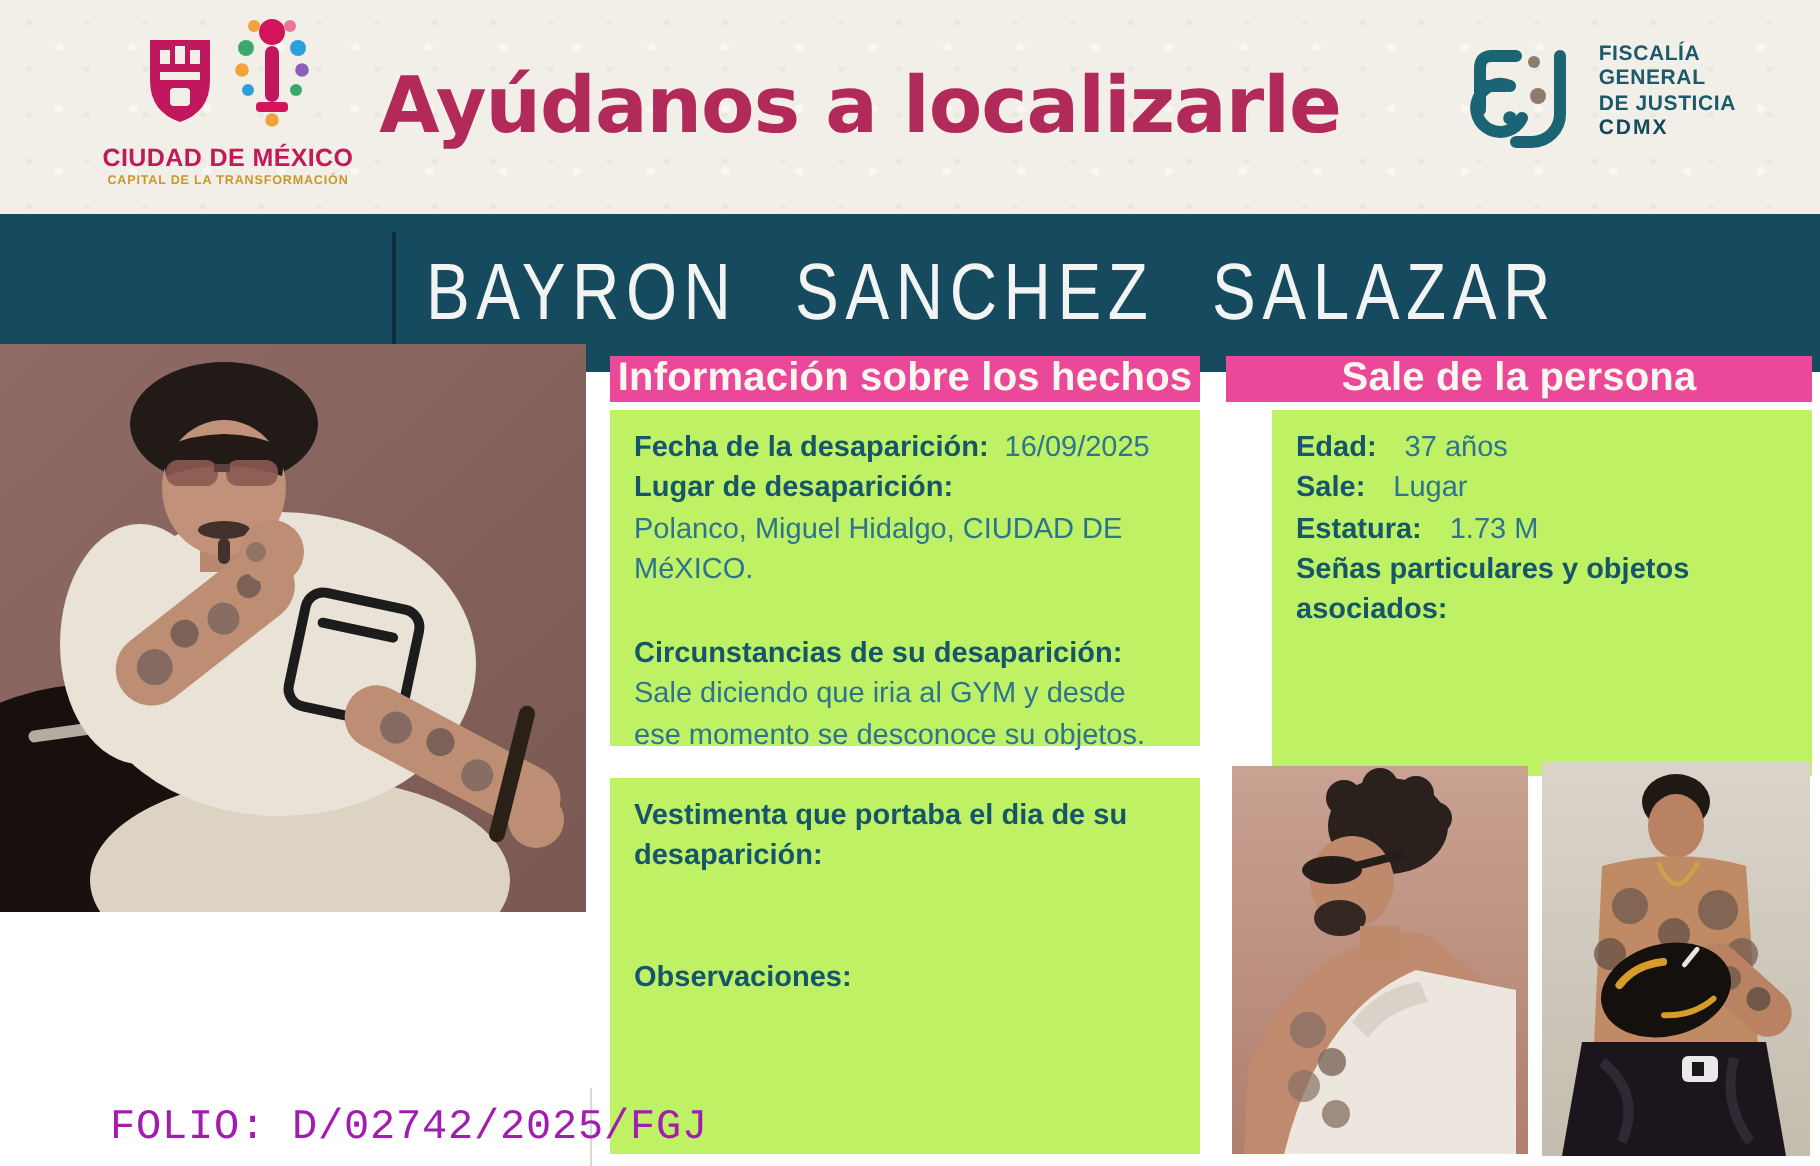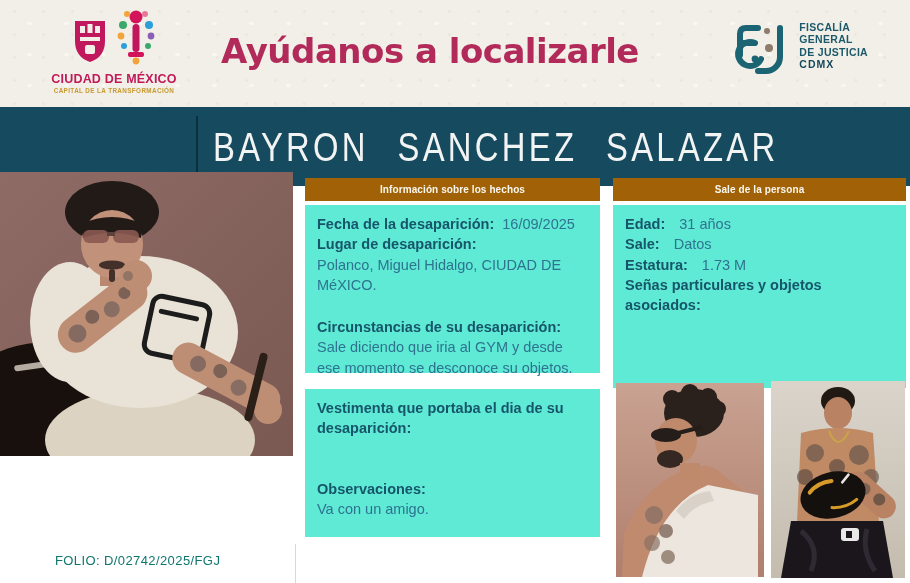--- a/index.html
+++ b/index.html
@@ -18,64 +18,64 @@
     background-size:29px 23px,37px 31px;
     background-position:0 0,11px 8px;
   }
   .cdmx-logo{position:absolute;left:44px;top:9px;width:140px;text-align:center;}
   .cdmx-emblems{display:flex;justify-content:center;align-items:flex-end;gap:7px;height:60px;}
   .cdmx-title{margin-top:3px;color:#c01a59;font-weight:bold;font-size:12.5px;letter-spacing:.2px;}
   .cdmx-subtitle{margin-top:1px;color:#c8992e;font-weight:bold;font-size:6.3px;letter-spacing:.4px;}
   .main-title{
     position:absolute;left:150px;right:200px;top:31px;text-align:center;
     font-family:"DejaVu Sans","Liberation Sans",sans-serif;
-    font-weight:bold;font-size:34px;color:#b22a5a;letter-spacing:-.5px;
+    font-weight:bold;font-size:39px;color:#b22a5a;letter-spacing:-.5px;
   }
   .fgj-logo{position:absolute;right:42px;top:21px;display:flex;align-items:flex-start;gap:9px;}
   .fgj-text{color:#1c5a6b;font-size:10.5px;font-weight:bold;line-height:1.18;letter-spacing:.3px;}
   .fgj-text .l4{color:#14485a;letter-spacing:1px;}
   
   .name-banner{position:absolute;left:0;top:107px;width:910px;height:79px;background:#164a5e;}
   .banner-rule{position:absolute;left:196px;top:9px;bottom:9px;width:2px;background:#0c2f3e;}
   .banner-name{
     position:absolute;left:213px;top:50%;
     transform:translateY(-50%) scaleX(.82);transform-origin:left center;
     color:#f2f4f4;font-size:40px;font-weight:400;
     letter-spacing:4px;word-spacing:20px;white-space:nowrap;
   }
   
   .section{position:absolute;}
   .section-header{
-    height:23px;background:#a16207;color:#faf7ef;
+    height:23px;background:#ec4899;color:#faf7ef;
     display:flex;align-items:center;justify-content:center;
-    font-weight:bold;font-size:10px;letter-spacing:.1px;
-  }
-  .section-body{background:#5eead4;margin-top:4px;padding:9px 12px;box-sizing:border-box;}
+    font-weight:bold;font-size:20px;letter-spacing:.1px;
+  }
+  .section-body{background:#bef264;margin-top:4px;padding:9px 12px;box-sizing:border-box;}
   .lbl{font-weight:bold;color:#17566a;font-size:14.5px;line-height:1.4;}
   .val,.body-text{color:#2e7390;font-size:14.5px;line-height:1.4;}
   .inline-val{margin-left:8px;}
   .gap-lg{height:22px;}
   .gap-xl{height:40px;}
   .datos-row{display:flex;line-height:1.52;}
   .datos-row .lbl{margin-right:14px;}
   
   #sec-hechos{left:305px;top:178px;width:295px;}
   #sec-hechos .section-body{height:168px;}
   #sec-datos{left:613px;top:178px;width:293px;}
-  #sec-datos .section-body{height:183px;}
+  #sec-datos .section-body{height:183px;margin-left:23px;}
   #sec-busqueda{left:305px;top:385px;width:295px;}
-  #sec-busqueda .section-body{height:148px;}
+  #sec-busqueda .section-body{height:188px;}
   
   .photo{position:absolute;overflow:hidden;}
   #photo-main{left:0;top:172px;width:293px;height:284px;}
   #photo-side{left:616px;top:383px;width:148px;height:194px;}
   #photo-boxing{left:771px;top:381px;width:134px;height:197px;}
   .photo svg{display:block;}
   
-  .folio{position:absolute;left:55px;top:553px;color:#0f766e;font-size:13px;letter-spacing:.4px;}
+  .folio{position:absolute;left:55px;top:553px;color:#a21caf;font-size:21px;letter-spacing:.4px;font-family:Liberation Mono, monospace;}
   .footer-rule{position:absolute;left:295px;top:544px;width:1px;height:39px;background:#d9d9d2;}
 </style>
 </head>
 <body>
 
 <div class="header">
 
   <div class="cdmx-logo">
     <div class="cdmx-emblems">
       <span>
@@ -199,40 +199,39 @@
     <div class="lbl">Circunstancias de su desaparición:</div>
     <div class="body-text">Sale diciendo que iria al GYM y desde ese momento se desconoce su objetos.</div>
   </div>
 </div>
 
 <div class="section" id="sec-datos">
   <div class="section-header">Sale de la persona</div>
   <div class="section-body">
     <div class="datos-row">
       <span class="lbl">Edad:</span>
-      <span class="val">31 años</span>
+      <span class="val">37 años</span>
     </div>
     <div class="datos-row">
       <span class="lbl">Sale:</span>
-      <span class="val">Datos</span>
+      <span class="val">Lugar</span>
     </div>
     <div class="datos-row">
       <span class="lbl">Estatura:</span>
       <span class="val">1.73 M</span>
     </div>
     <div class="lbl">Señas particulares y objetos asociados:</div>
   </div>
 </div>
 
 <div class="section" id="sec-busqueda">
   <div class="section-body">
     <div class="lbl">Vestimenta que portaba el dia de su desaparición:</div>
     <div class="gap-xl"></div>
     <div class="lbl">Observaciones:</div>
-    <div class="body-text">Va con un amigo.</div>
   </div>
 </div>
 
 <div class="photo" id="photo-side">
   <svg width="148" height="194" viewBox="0 0 148 194">
     <defs>
       <linearGradient id="bg2" x1="0" y1="0" x2="0" y2="1">
         <stop offset="0" stop-color="#c9a291"></stop>
           <stop offset="1" stop-color="#b07f6e"></stop>
       </linearGradient>

